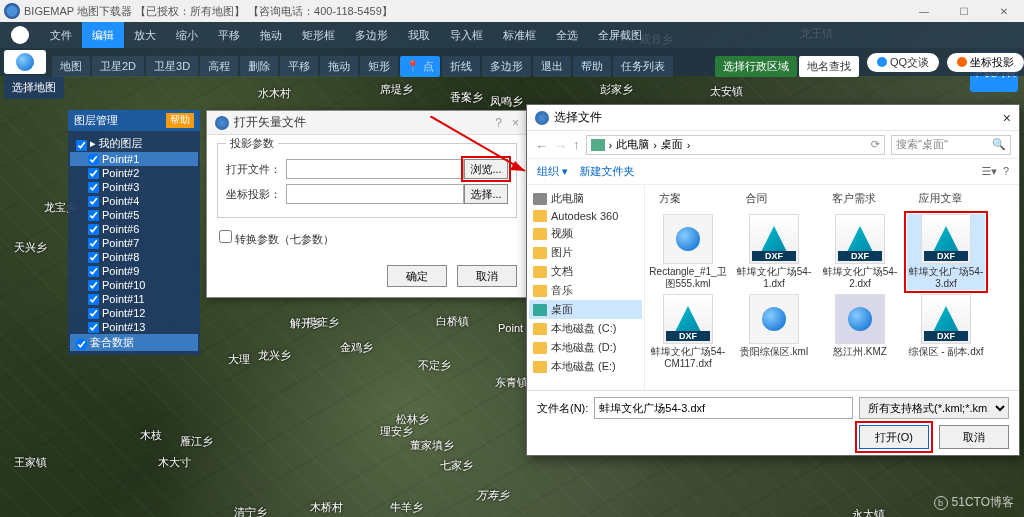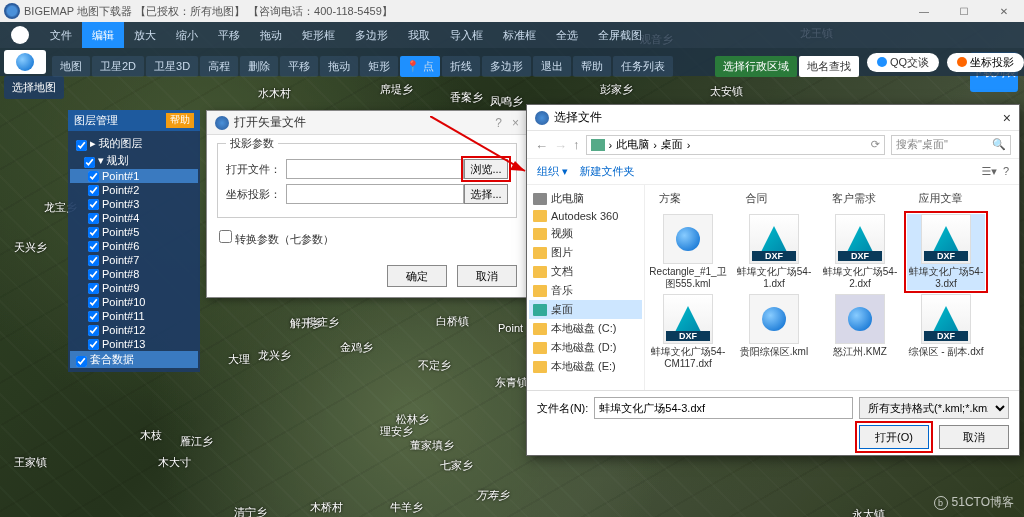--- a/index.html
+++ b/index.html
@@ -209,21 +209,20 @@
 <div class="selmap">选择地图</div>
 <div class="dlbtn">下载列表</div>
 
 <div class="layerpanel">
   <div class="hdr">
       <span>图层管理</span>
       <span class="hlp">帮助</span>
     </div>
   <div class="tree" id="layer-tree">
       <div class="row r1"><input type="checkbox" checked="" style="">▸ 我的图层</div>
-      <div class="row r2"><input type="checkbox" checked="" style="">▾ 规划</div>
       <div class="row r3 sel"><input type="checkbox" checked="" style="">Point#1</div>
       <div class="row r3"><input type="checkbox" checked="" style="">Point#2</div>
       <div class="row r3"><input type="checkbox" checked="" style="">Point#3</div>
       <div class="row r3"><input type="checkbox" checked="" style="">Point#4</div>
       <div class="row r3"><input type="checkbox" checked="" style="">Point#5</div>
       <div class="row r3"><input type="checkbox" checked="" style="">Point#6</div>
       <div class="row r3"><input type="checkbox" checked="" style="">Point#7</div>
       <div class="row r3"><input type="checkbox" checked="" style="">Point#8</div>
       <div class="row r3"><input type="checkbox" checked="" style="">Point#9</div>
       <div class="row r3"><input type="checkbox" checked="" style="">Point#10</div>

